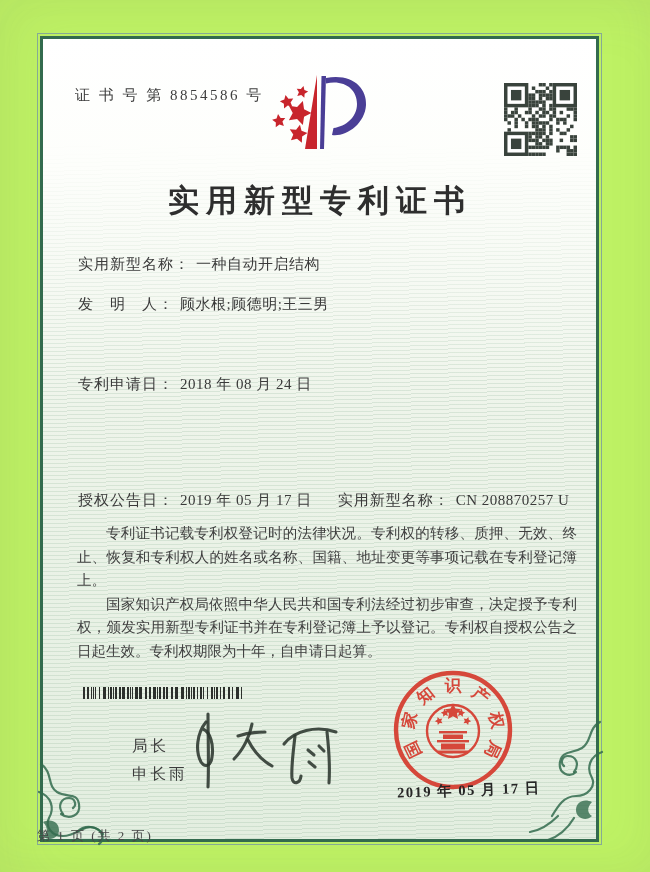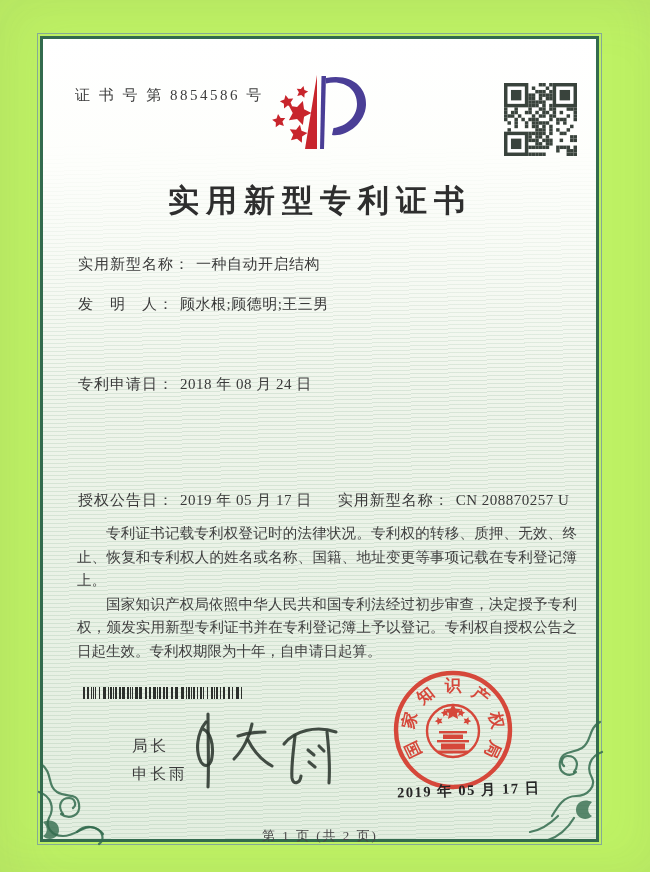--- a/index.html
+++ b/index.html
@@ -29,21 +29,21 @@
   .row .val{margin-left:6px;letter-spacing:.5px;}
   .pair2{margin-left:26px;}
   .body-text{left:77px;top:522px;width:500px;font-size:14.5px;line-height:23.5px;color:#404040;text-align:justify;}
   .body-text p{margin:0;text-indent:2em;}
   .barcode{left:83px;top:685px;width:164px;height:12px;}
   .signer{left:88px;font-family:"Liberation Sans","DejaVu Sans",sans-serif;font-size:15.5px;letter-spacing:3px;color:#3c3c3c;font-weight:500;margin-left:44px;}
   .sig{left:178px;top:706px;}
   .seal{left:388px;top:665px;width:130px;height:130px;opacity:.92;}
   .seal-ring span{position:absolute;left:50%;top:50%;font-size:16.5px;font-weight:700;color:var(--seal-red);font-family:"Liberation Serif",serif;}
   .seal-date{left:397px;top:781px;font-size:14.5px;letter-spacing:1.5px;color:#262626;font-weight:600;transform:rotate(-2deg);white-space:nowrap;}
-  .footer{left:37px;width:566px;top:827px;text-align:center;font-size:13px;letter-spacing:2px;color:#474747;}
+  .footer{left:37px;width:566px;top:827px;text-align:left;font-size:13px;letter-spacing:2px;color:#474747;}
   .logo{left:256px;top:68px;}
   .qr{left:504px;top:83px;width:73px;height:73px;}
   .wedge{fill:var(--logo-red);} .pshape{fill:var(--logo-blue);} .lstar{fill:var(--logo-red);}
   .seal-line{stroke:var(--seal-red);fill:none;} .seal-fill{fill:var(--seal-red);}
   .orn{stroke:var(--border-green);fill:none;stroke-width:2.2;stroke-linecap:round;opacity:.85;}
   .orn-f{fill:var(--border-green);opacity:.8;}
   .sigp{stroke:#2b352d;fill:none;stroke-width:3.1;stroke-linecap:round;stroke-linejoin:round;opacity:.88;}
 </style>
 </head>
 <body>

